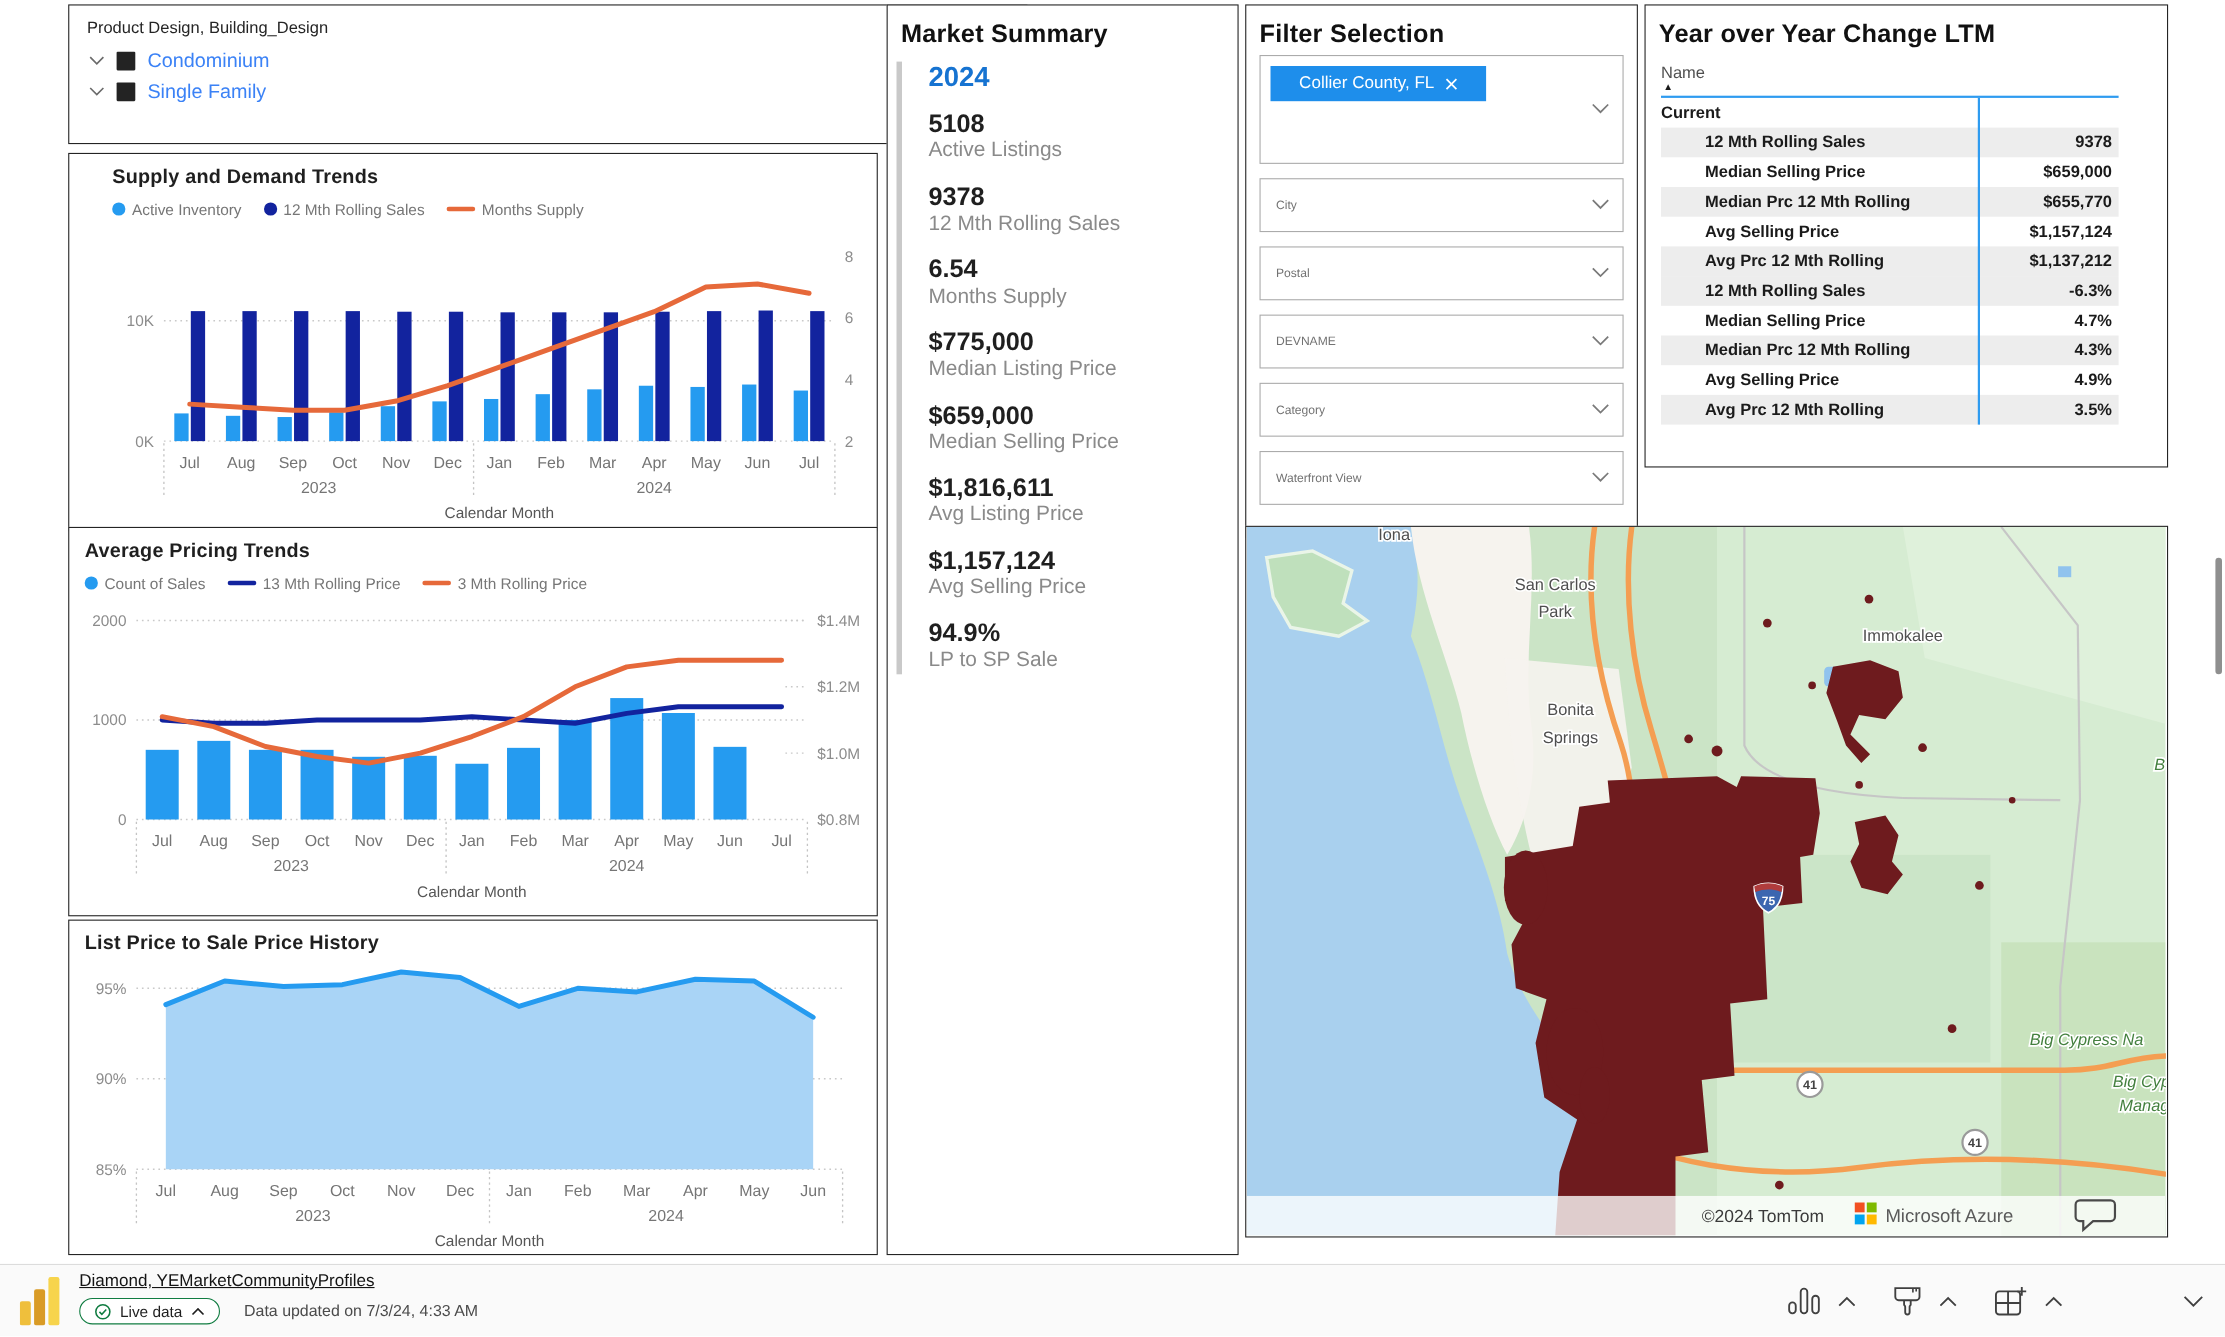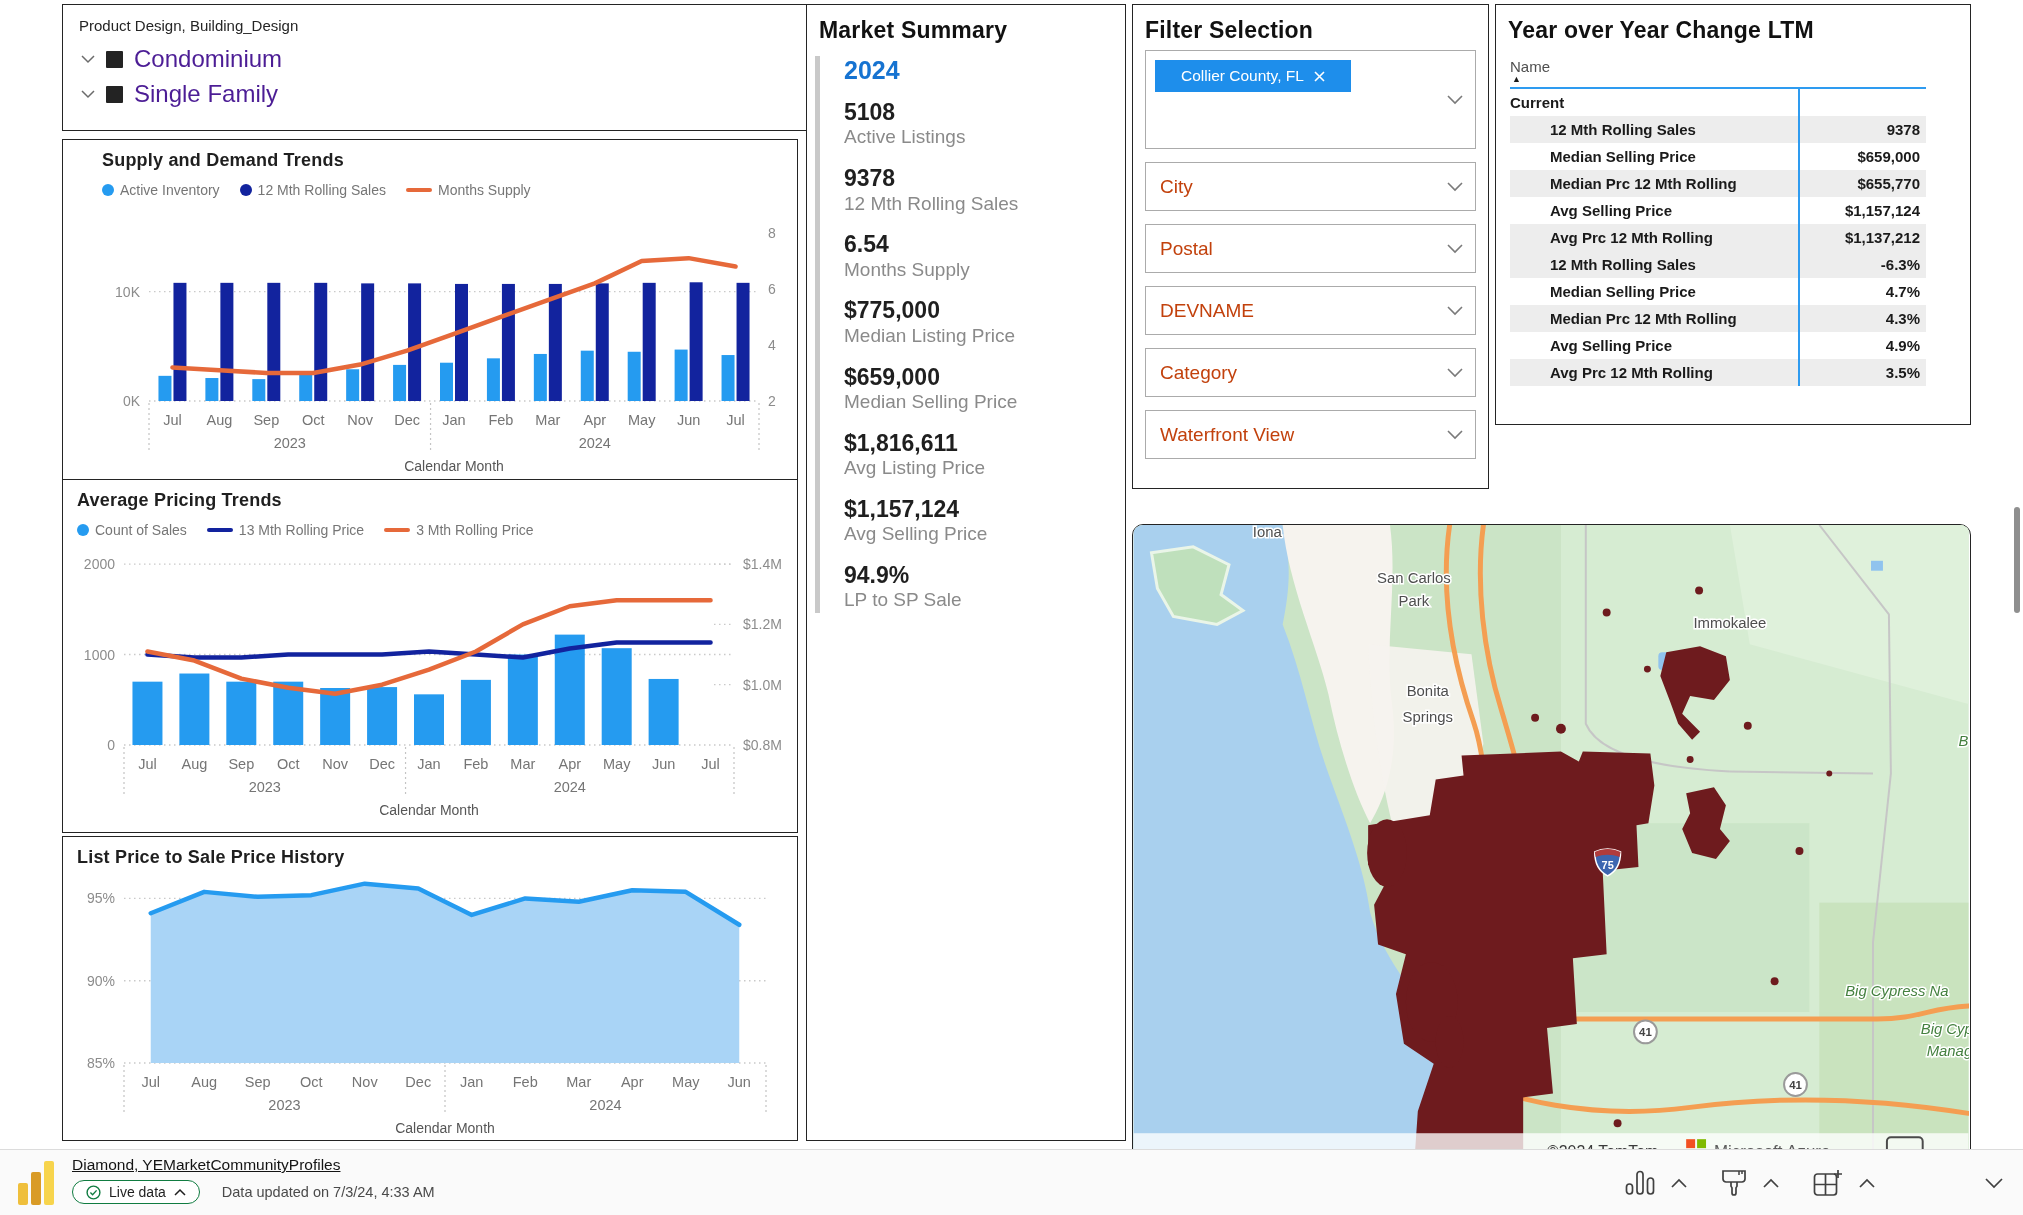--- a/index.html
+++ b/index.html
@@ -6,26 +6,26 @@
     font-family:"Liberation Sans",sans-serif;position:relative;}
   .panel{position:absolute;background:#fff;border:1.5px solid #242424;box-sizing:border-box;}
   
   #product-panel{left:62px;top:4px;width:872px;height:127px;}
   #supply-panel{left:62px;top:139px;width:736px;height:344px;padding-left:25px;}
   #pricing-panel{left:62px;top:479px;width:736px;height:354px;}
   #lpsp-panel{left:62px;top:836px;width:736px;height:305px;}
   #summary-panel{left:806px;top:4px;width:320px;height:1137px;}
   #filter-panel{left:1132px;top:4px;width:357px;height:485px;}
   #yoy-panel{left:1495px;top:4px;width:476px;height:421px;}
-  #map-panel{left:1132px;top:524px;width:839px;height:647px;overflow:hidden;border-radius:11px;}
+  #map-panel{left:1132px;top:478px;width:839px;height:647px;overflow:hidden;}
   .pf-title{font-size:15px;color:#252525;padding:12px 14px 4px 16px;}
   .tree-row{display:flex;align-items:center;gap:11px;padding:7px 0 0 18px;}
   .tree-chev{display:inline-flex;width:14px;}
   .tree-box{width:17px;height:17px;background:#232323;border-radius:1px;display:inline-block;}
-  .tree-label{font-size:24px;color:#4c1d95;}
+  .tree-label{font-size:18px;color:#3b82f6;}
   .scroll-thumb{position:absolute;right:4px;top:34px;width:7px;height:56px;background:#C9C9C9;border-radius:4px;}
   .chart-title{font-size:18px;font-weight:bold;color:#1F1F1F;padding:10px 0 0 14px;letter-spacing:.2px;}
   .legend{display:flex;align-items:center;gap:20px;padding:8px 0 0 14px;height:22px;}
   .lg-item{display:inline-flex;align-items:center;gap:6px;}
   .lg-dot{width:12px;height:12px;border-radius:50%;display:inline-block;}
   .lg-line{width:26px;height:4px;border-radius:2px;display:inline-block;}
   .lg-txt{font-size:14px;color:#767676;}
   .chart-svg{margin:4px 0 0 3px;display:block;}
   
   .big-title{font-size:23px;font-weight:bold;color:#111;padding:12px 10px 6px 12px;letter-spacing:.2px;}
@@ -33,21 +33,21 @@
   .year-label{font-size:25px;font-weight:bold;margin-bottom:14px;}
   .metric{margin-bottom:15px;}
   .metric-value{font-size:23px;font-weight:bold;color:#1F1F1F;line-height:1.15;}
   .metric-label{font-size:19px;color:#8A8A8A;line-height:1.3;}
   
   .dd-box{border:1px solid #ABABAB;margin:0 12px 13px 12px;position:relative;background:#fff;}
   .dd-county{height:97px;}
   .dd-small{height:47px;}
   .dd-chip{position:absolute;left:9px;top:9px;color:#fff;font-size:15.5px;
     padding:7px 26px;display:inline-flex;align-items:center;gap:10px;}
-  .dd-ph{position:absolute;left:14px;top:50%;transform:translateY(-50%);color:#c2410c;font-size:19px;}
+  .dd-ph{position:absolute;left:14px;top:50%;transform:translateY(-50%);color:#737373;font-size:11px;}
   .dd-chev{position:absolute;right:12px;top:50%;transform:translateY(-50%);}
   
   .yoy-head{font-size:15px;color:#4F4F4F;padding:8px 0 0 14px;}
   .yoy-sort{font-size:9px;color:#1A1A1A;padding:0 0 2px 16px;line-height:8px;}
   .yoy-table{margin:2px 44px 0 14px;position:relative;}
   .yoy-topline{height:2px;}
   .trow{display:flex;height:27px;line-height:27px;font-size:15px;color:#1A1A1A;}
   .trow.shade{background:#EDEDED;}
   .tlabel{width:288px;box-sizing:border-box;font-weight:600;}
   .tlabel.group{font-weight:700;}

